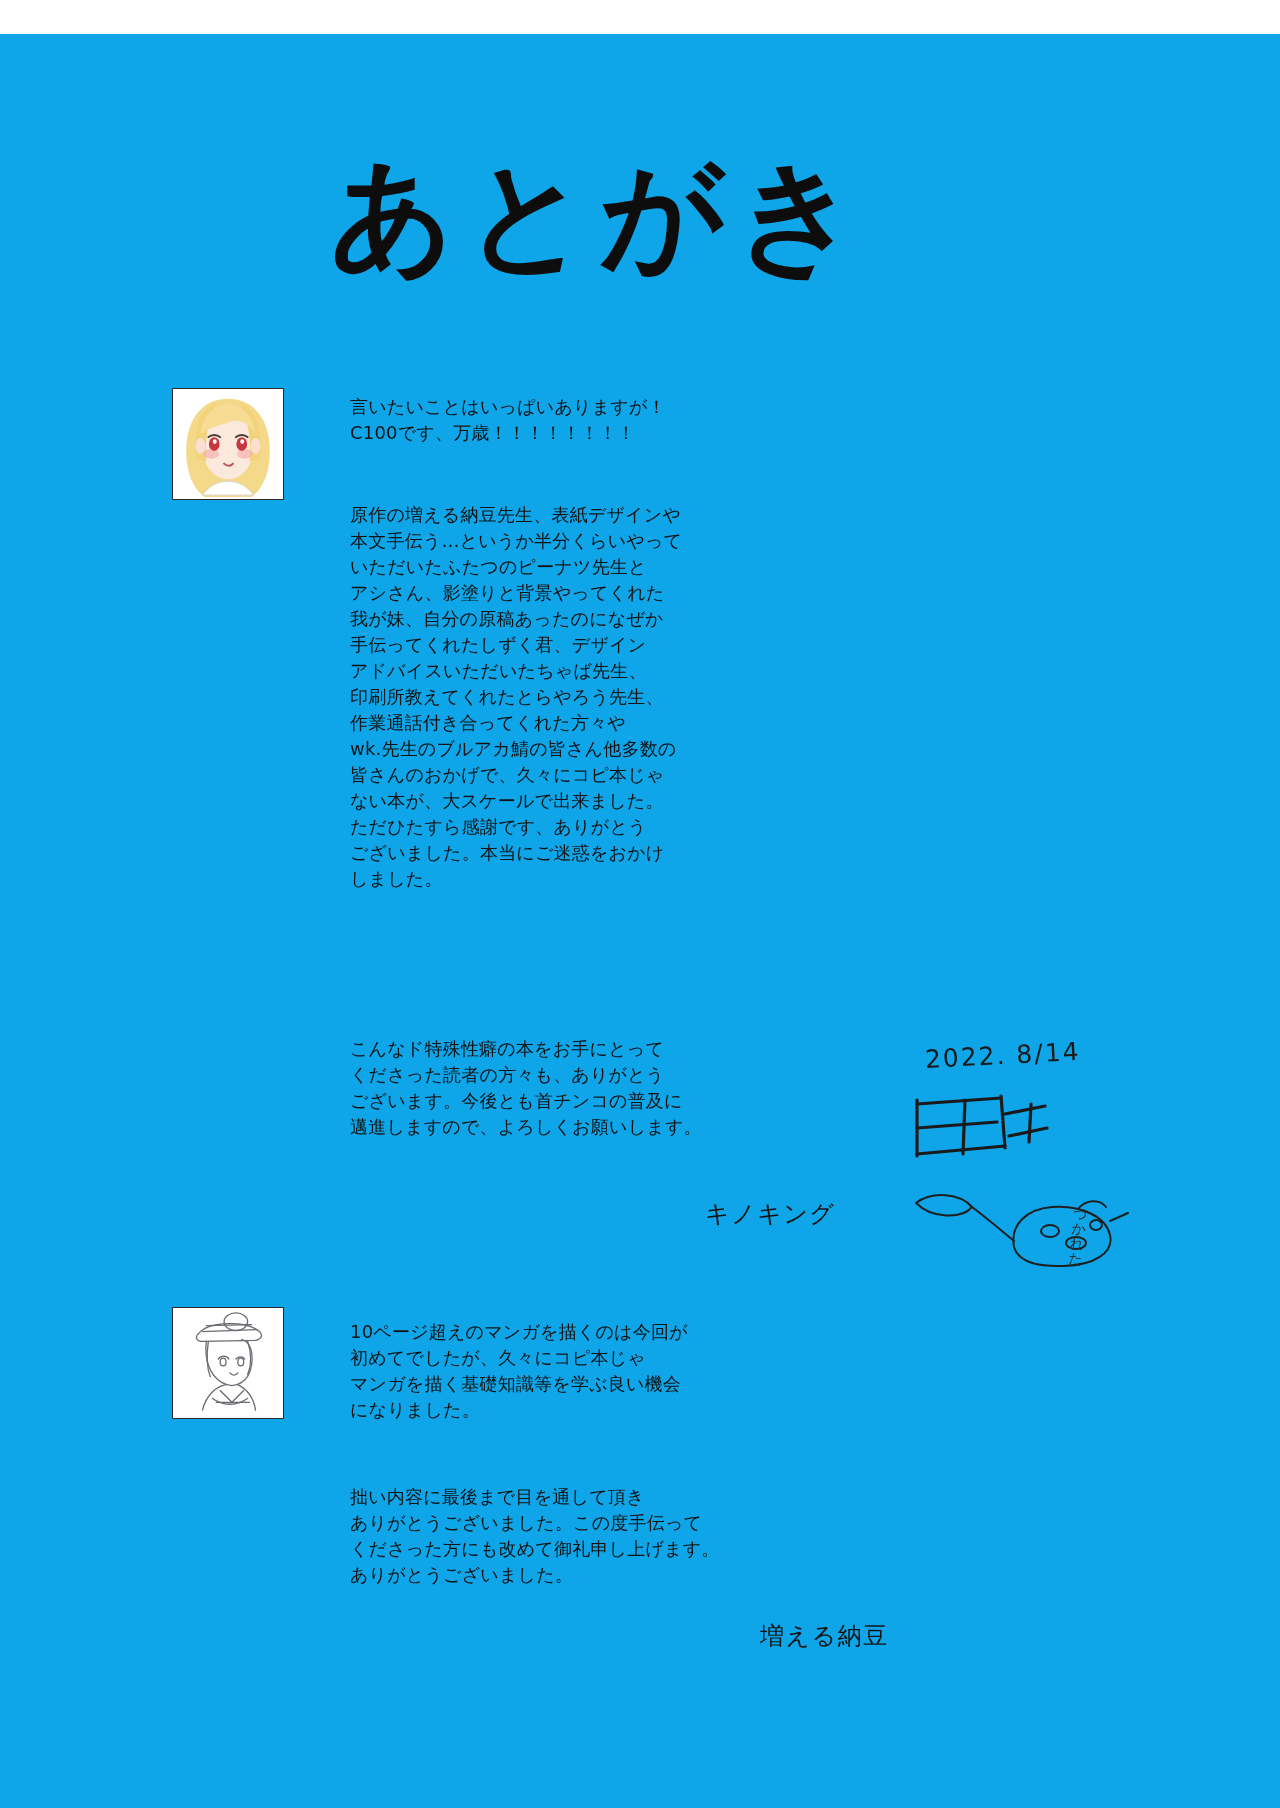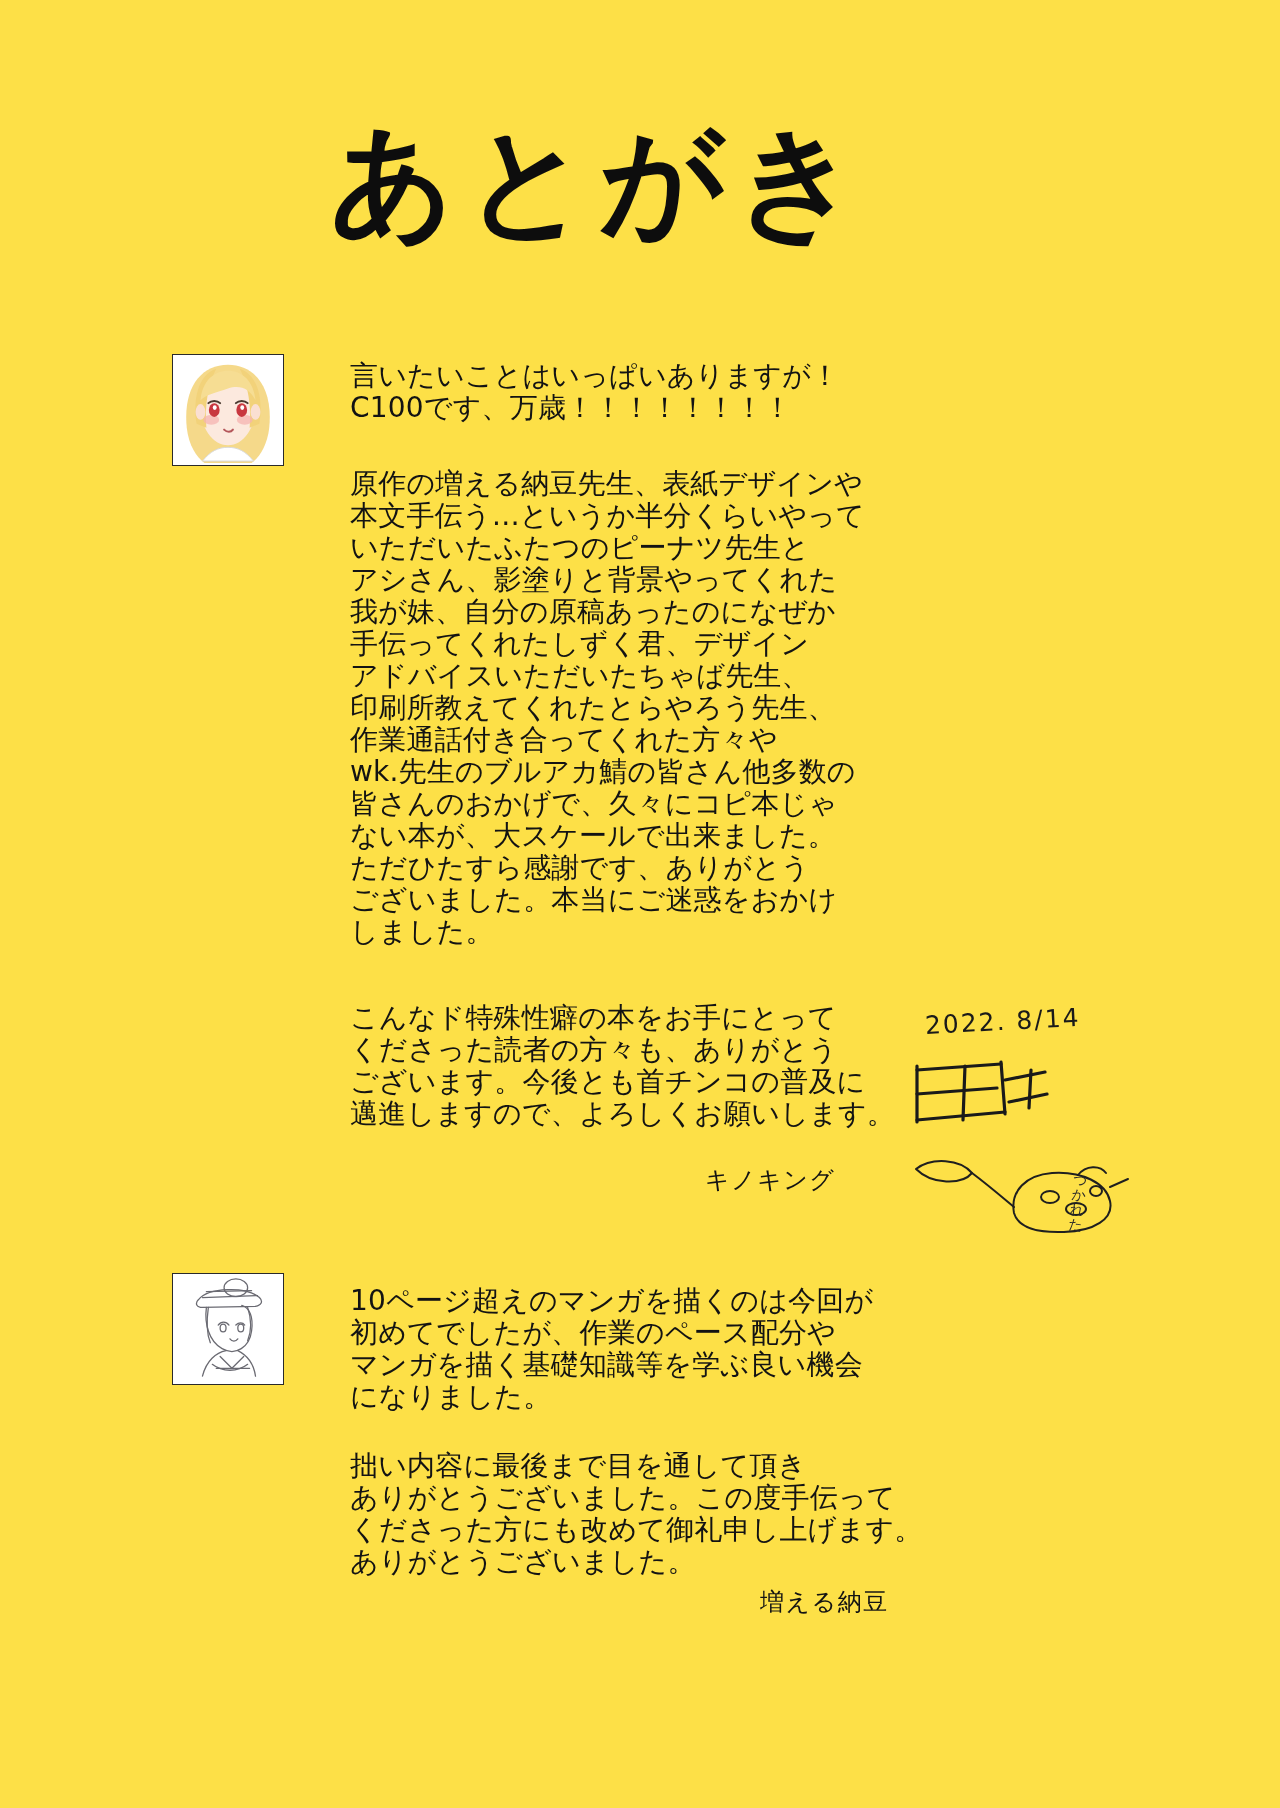--- a/index.html
+++ b/index.html
@@ -11,21 +11,22 @@
     width: 1280px;
     height: 1808px;
     position: relative;
     font-family: "Liberation Sans", sans-serif;
     color: #111111;
     overflow: hidden;
   }
   .page {
     position: absolute;
     inset: 0;
-    background: #fde047;
+    background: #0ea5e9;
+    margin-top: 34px;
   }
   
   .title {
     position: absolute;
     left: 330px;
     top: 120px;
     font-family: "DejaVu Sans", sans-serif;
     font-weight: bold;
     font-size: 122px;
     letter-spacing: 10px;
@@ -44,22 +45,22 @@
     background: #ffffff;
   }
   #avatar-kinoking { left: 172px; top: 354px; }
   #avatar-natto    { left: 172px; top: 1273px; }
   .avatar svg { display: block; width: 100%; height: 100%; }
 
   
   .textblock {
     position: absolute;
     font-family: "DejaVu Sans", sans-serif;
-    font-size: 28px;
-    line-height: 32px;
+    font-size: 18px;
+    line-height: 26px;
     color: #131313;
     white-space: pre-line;
     letter-spacing: 0.2px;
   }
   #para-1 { left: 350px; top: 360px;  width: 620px; }
   #para-2 { left: 350px; top: 468px;  width: 620px; }
   #para-3 { left: 350px; top: 1002px; width: 620px; }
   #para-4 { left: 350px; top: 1285px; width: 620px; }
   #para-5 { left: 350px; top: 1450px; width: 620px; }
 
@@ -242,21 +243,21 @@
         <path d="M84 104 C82 90 74 82 66 78"></path>
         <path d="M48 84 L60 96 L72 84"></path>
         <path d="M44 96 L78 96"></path>
 
         <path d="M40 92 C50 100 66 100 76 92"></path>
       </g>
     </svg>
   </div>
 
   <div class="textblock" id="para-4">10ページ超えのマンガを描くのは今回が
-初めてでしたが、作業のペース配分や
+初めてでしたが、久々にコピ本じゃ
 マンガを描く基礎知識等を学ぶ良い機会
 になりました。</div>
   <div class="textblock" id="para-5">拙い内容に最後まで目を通して頂き
 ありがとうございました。この度手伝って
 くださった方にも改めて御礼申し上げます。
 ありがとうございました。</div>
 
   <div class="signature-name" id="sig-natto">増える納豆</div>
 
 </div>

